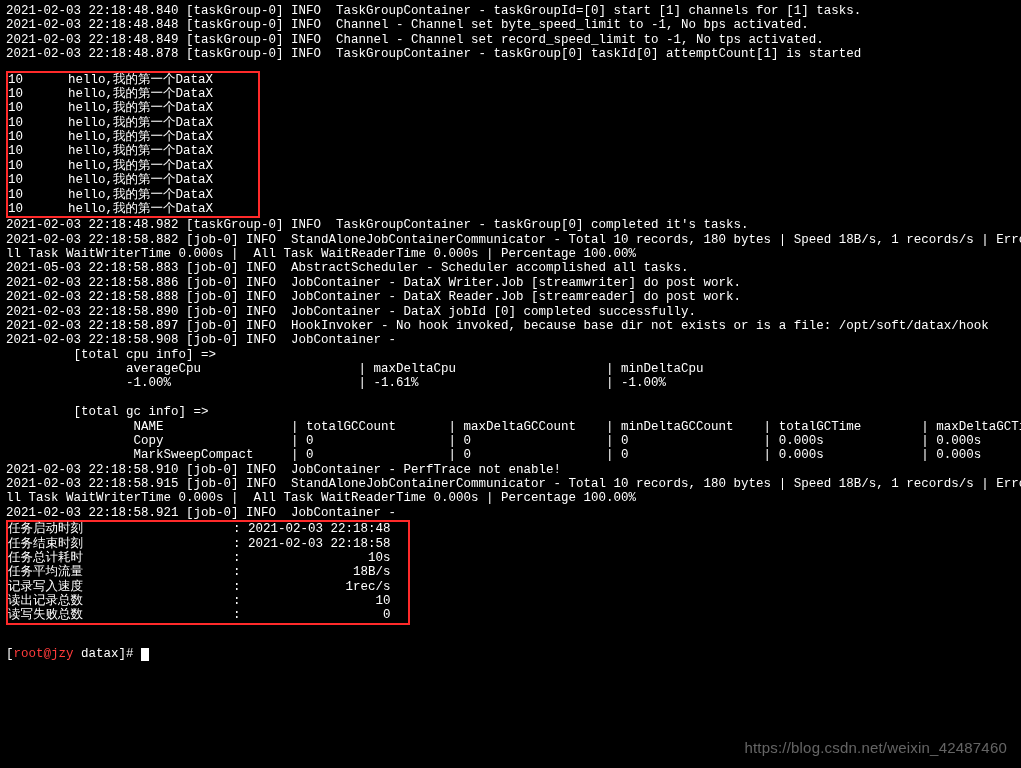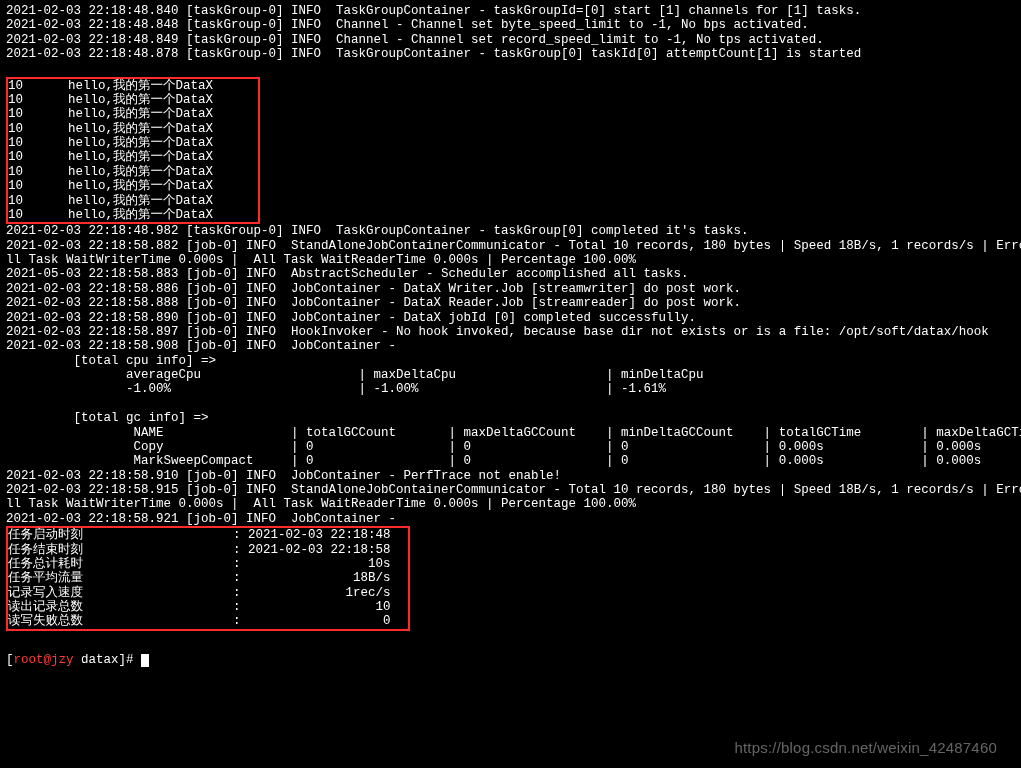--- a/index.html
+++ b/index.html
@@ -14,34 +14,34 @@
     height: 768px;
     box-sizing: border-box;
     overflow: hidden;
     position: relative;
   }
   .line { white-space: pre; }
   .box1, .box2 {
     border: 2px solid #ff2a2a;
     position: relative;
   }
-  .box1 { padding: 0 0; margin-top:15px; width: 250px; }
+  .box1 { padding: 0 0; margin-top:9px; width: 250px; }
   .box2 { padding: 0 0; margin-top:0; width: 400px; }
   .prompt-line { margin-top: 22px; }
   .red { color: #ff3b3b; }
   .cursor {
     display: inline-block;
     width: 8px;
     height: 13px;
     background: #fff;
     vertical-align: text-bottom;
   }
   .watermark {
     position: absolute;
-    right: 24px;
+    right: 14px;
     bottom: 12px;
     color: #ddd;
     opacity: 0.45;
     font-family: Arial, sans-serif;
     font-size: 15px;
     letter-spacing: 0.2px;
   }
 </style>
 </head>
 <body>
@@ -73,21 +73,21 @@
       <div class="line">2021-02-03 22:18:58.882 [job-0] INFO  StandAloneJobContainerCommunicator - Total 10 records, 180 bytes | Speed 18B/s, 1 records/s | Error 0 recor</div>
       <div class="line">ll Task WaitWriterTime 0.000s |  All Task WaitReaderTime 0.000s | Percentage 100.00%</div>
       <div class="line">2021-05-03 22:18:58.883 [job-0] INFO  AbstractScheduler - Scheduler accomplished all tasks.</div>
       <div class="line">2021-02-03 22:18:58.886 [job-0] INFO  JobContainer - DataX Writer.Job [streamwriter] do post work.</div>
       <div class="line">2021-02-03 22:18:58.888 [job-0] INFO  JobContainer - DataX Reader.Job [streamreader] do post work.</div>
       <div class="line">2021-02-03 22:18:58.890 [job-0] INFO  JobContainer - DataX jobId [0] completed successfully.</div>
       <div class="line">2021-02-03 22:18:58.897 [job-0] INFO  HookInvoker - No hook invoked, because base dir not exists or is a file: /opt/soft/datax/hook</div>
       <div class="line">2021-02-03 22:18:58.908 [job-0] INFO  JobContainer - </div>
       <div class="line">         [total cpu info] =&gt; </div>
       <div class="line">                averageCpu                     | maxDeltaCpu                    | minDeltaCpu                    </div>
-      <div class="line">                -1.00%                         | -1.00%                         | -1.61%</div>
+      <div class="line">                -1.00%                         | -1.61%                         | -1.00%</div>
       <div class="line">                            </div>
       <div class="line"></div>
       <div class="line">         [total gc info] =&gt; </div>
       <div class="line">                 NAME                 | totalGCCount       | maxDeltaGCCount    | minDeltaGCCount    | totalGCTime        | maxDeltaGCTime     |</div>
       <div class="line"></div>
       <div class="line">                 Copy                 | 0                  | 0                  | 0                  | 0.000s             | 0.000s             |</div>
       <div class="line"></div>
       <div class="line">                 MarkSweepCompact     | 0                  | 0                  | 0                  | 0.000s             | 0.000s             |</div>
       <div class="line"></div>
       <div class="line"></div>

